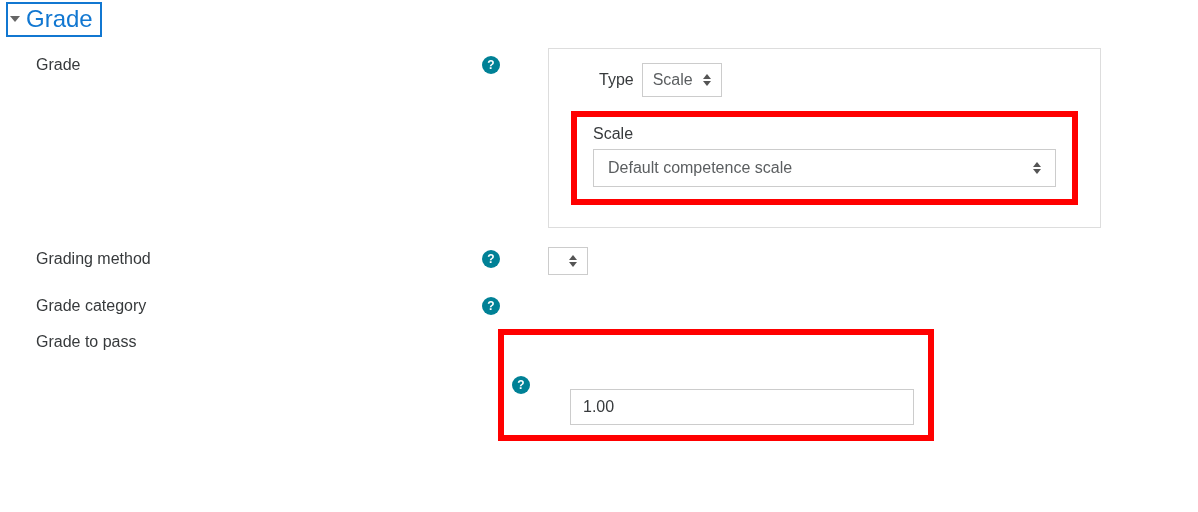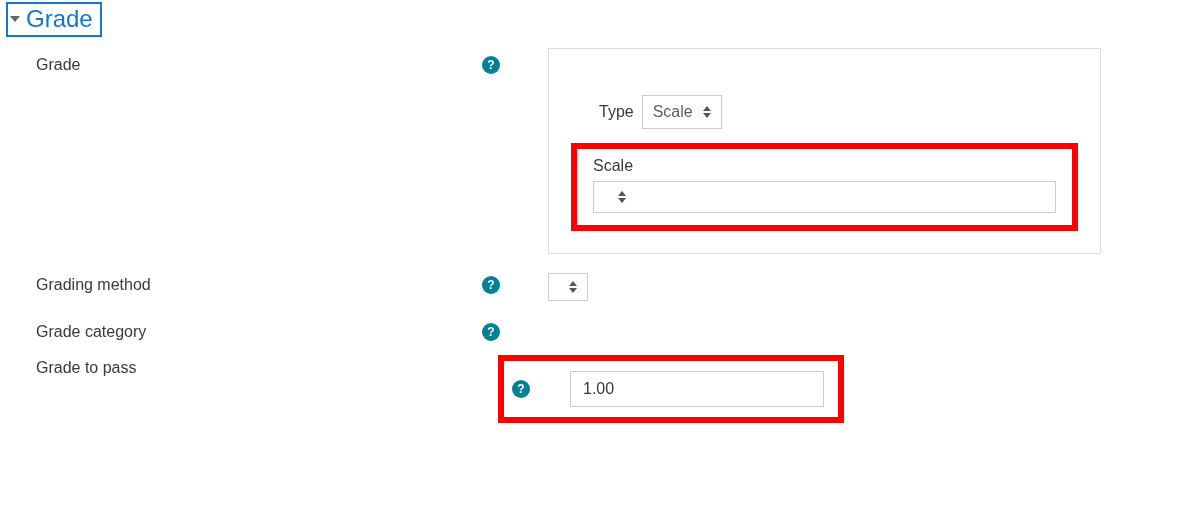--- a/index.html
+++ b/index.html
@@ -73,21 +73,20 @@
     border: 1px solid #ddd;
     padding: 14px 22px 22px 22px;
     margin-top: -4px;
     width: 553px;
   }
   .type-row {
     display: flex;
     align-items: center;
     margin-bottom: 14px;
     padding-left: 28px;
-    margin-top: 32px;
   }
   .type-row .tlabel {
     font-size: 16px;
     color: #373a3c;
     margin-right: 8px;
   }
   .select-like {
     display: inline-flex;
     align-items: center;
     border: 1px solid #ccc;
@@ -139,22 +138,23 @@
     padding: 9px 14px;
     width: 100%;
     cursor: pointer;
   }
   .input-text {
     border: 1px solid #ccc;
     background: #fff;
     color: #373a3c;
     font-size: 16px;
     padding: 8px 12px;
-    width: 254px;
+    width: 344px;
     font-family: inherit;
+    margin-top: 44px;
   }
   .pass-highlight {
     border: 6px solid #ff0000;
     display: inline-flex;
     align-items: center;
     padding: 10px 14px 10px 6px;
     margin-left: -8px;
   }
   .pass-highlight .help-icon { margin-right: 40px; margin-left: 2px; }
 </style>
@@ -179,20 +179,21 @@
         <div class="type-row">
           <span class="tlabel">Type</span>
           <div class="select-like">
             <span>Scale</span>
             <span class="sort-icon"></span>
           </div>
         </div>
         <div class="highlight-box">
           <div class="scale-label">Scale</div>
           <div class="scale-select">
+            <span>Default competence scale</span>
             <span class="sort-icon"></span>
           </div>
         </div>
       </div>
     </div>
   </div>
 
   
   <div class="row">
     <div class="label-col">Grading method</div>

